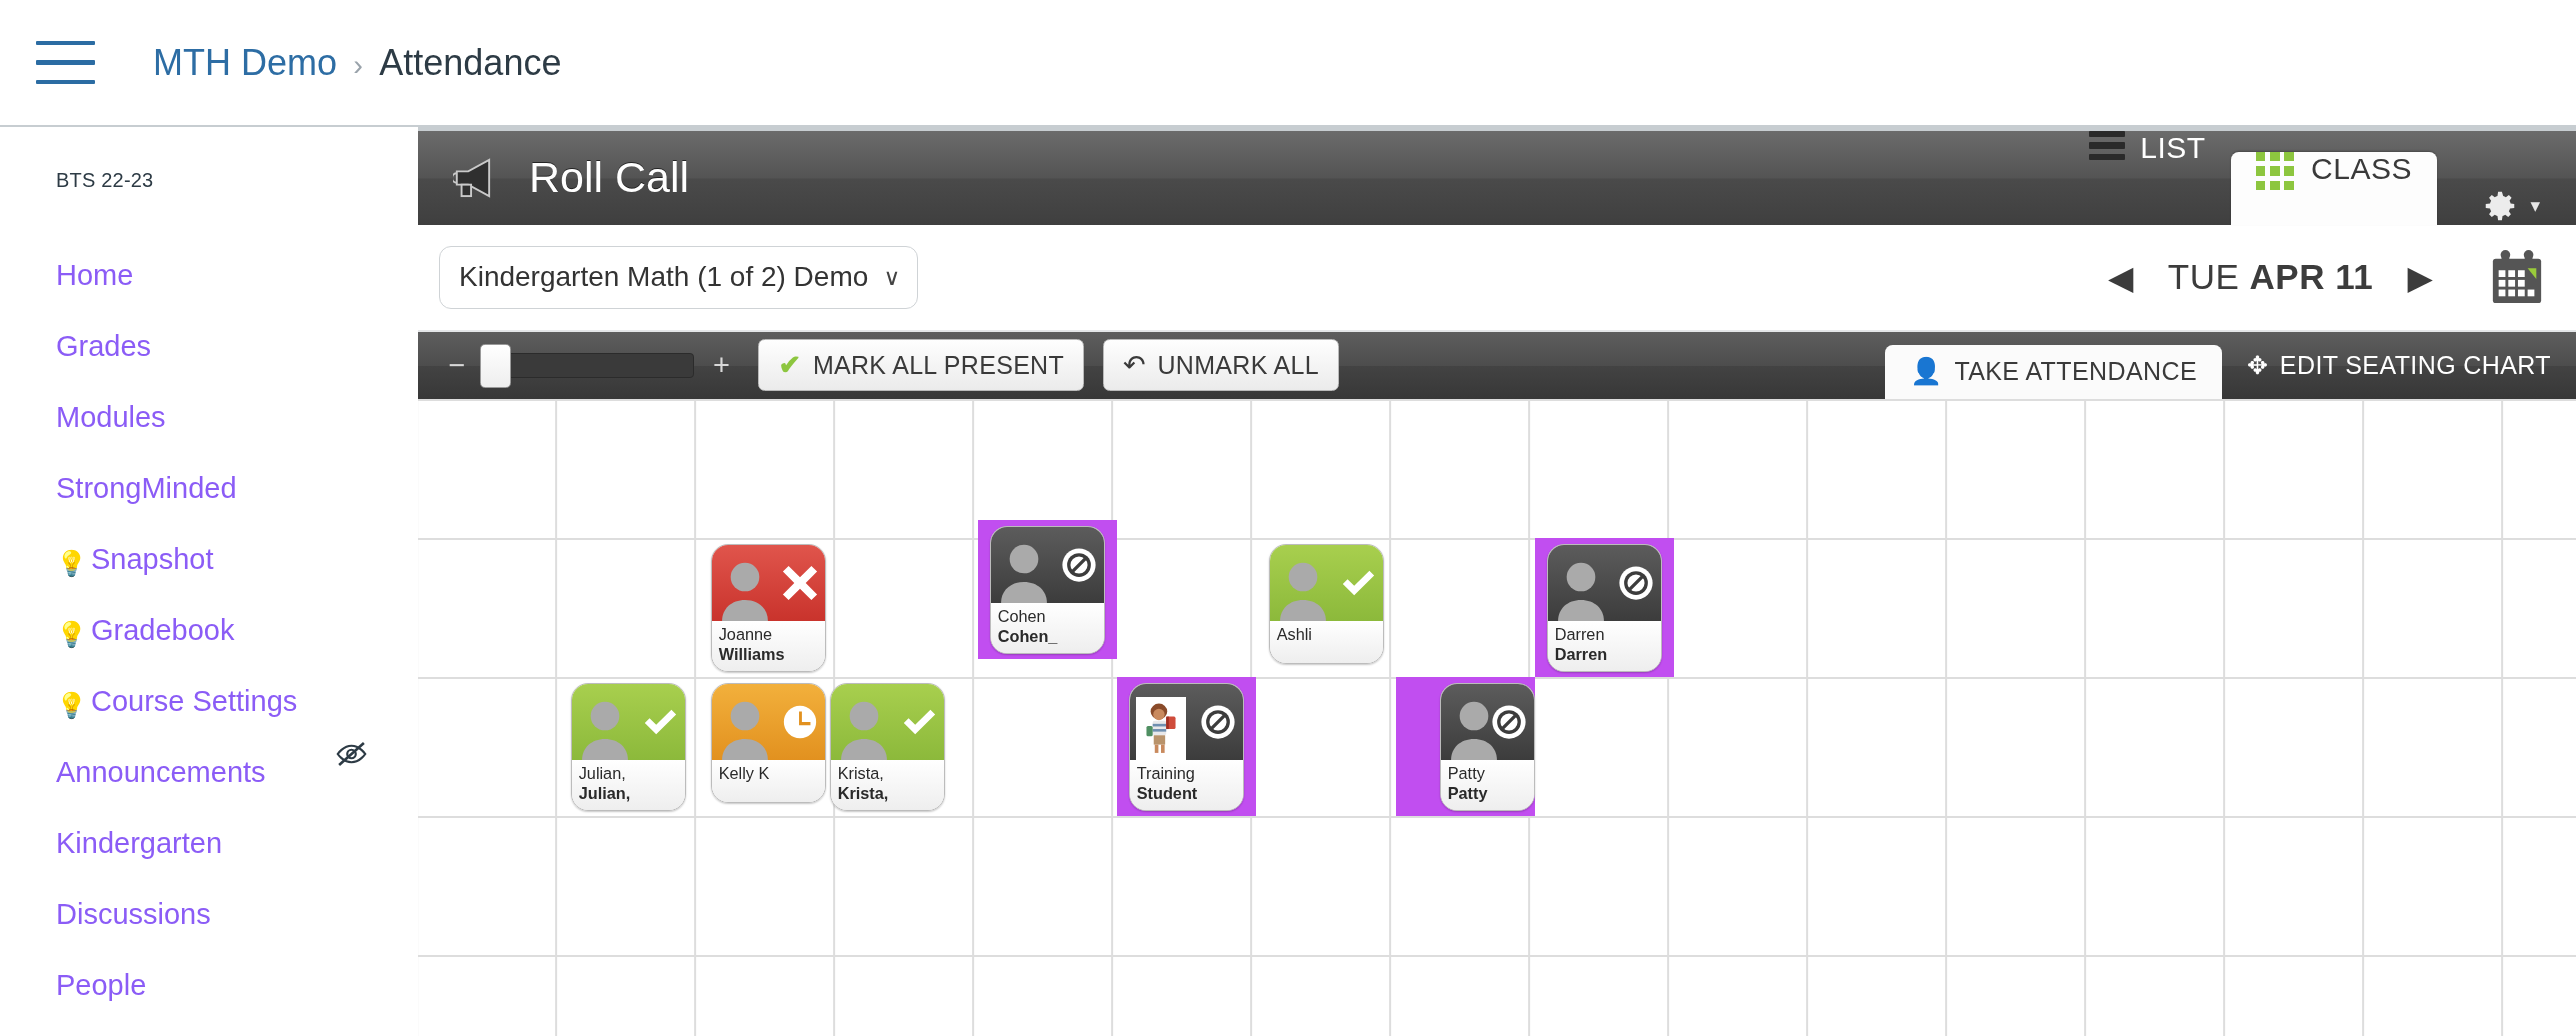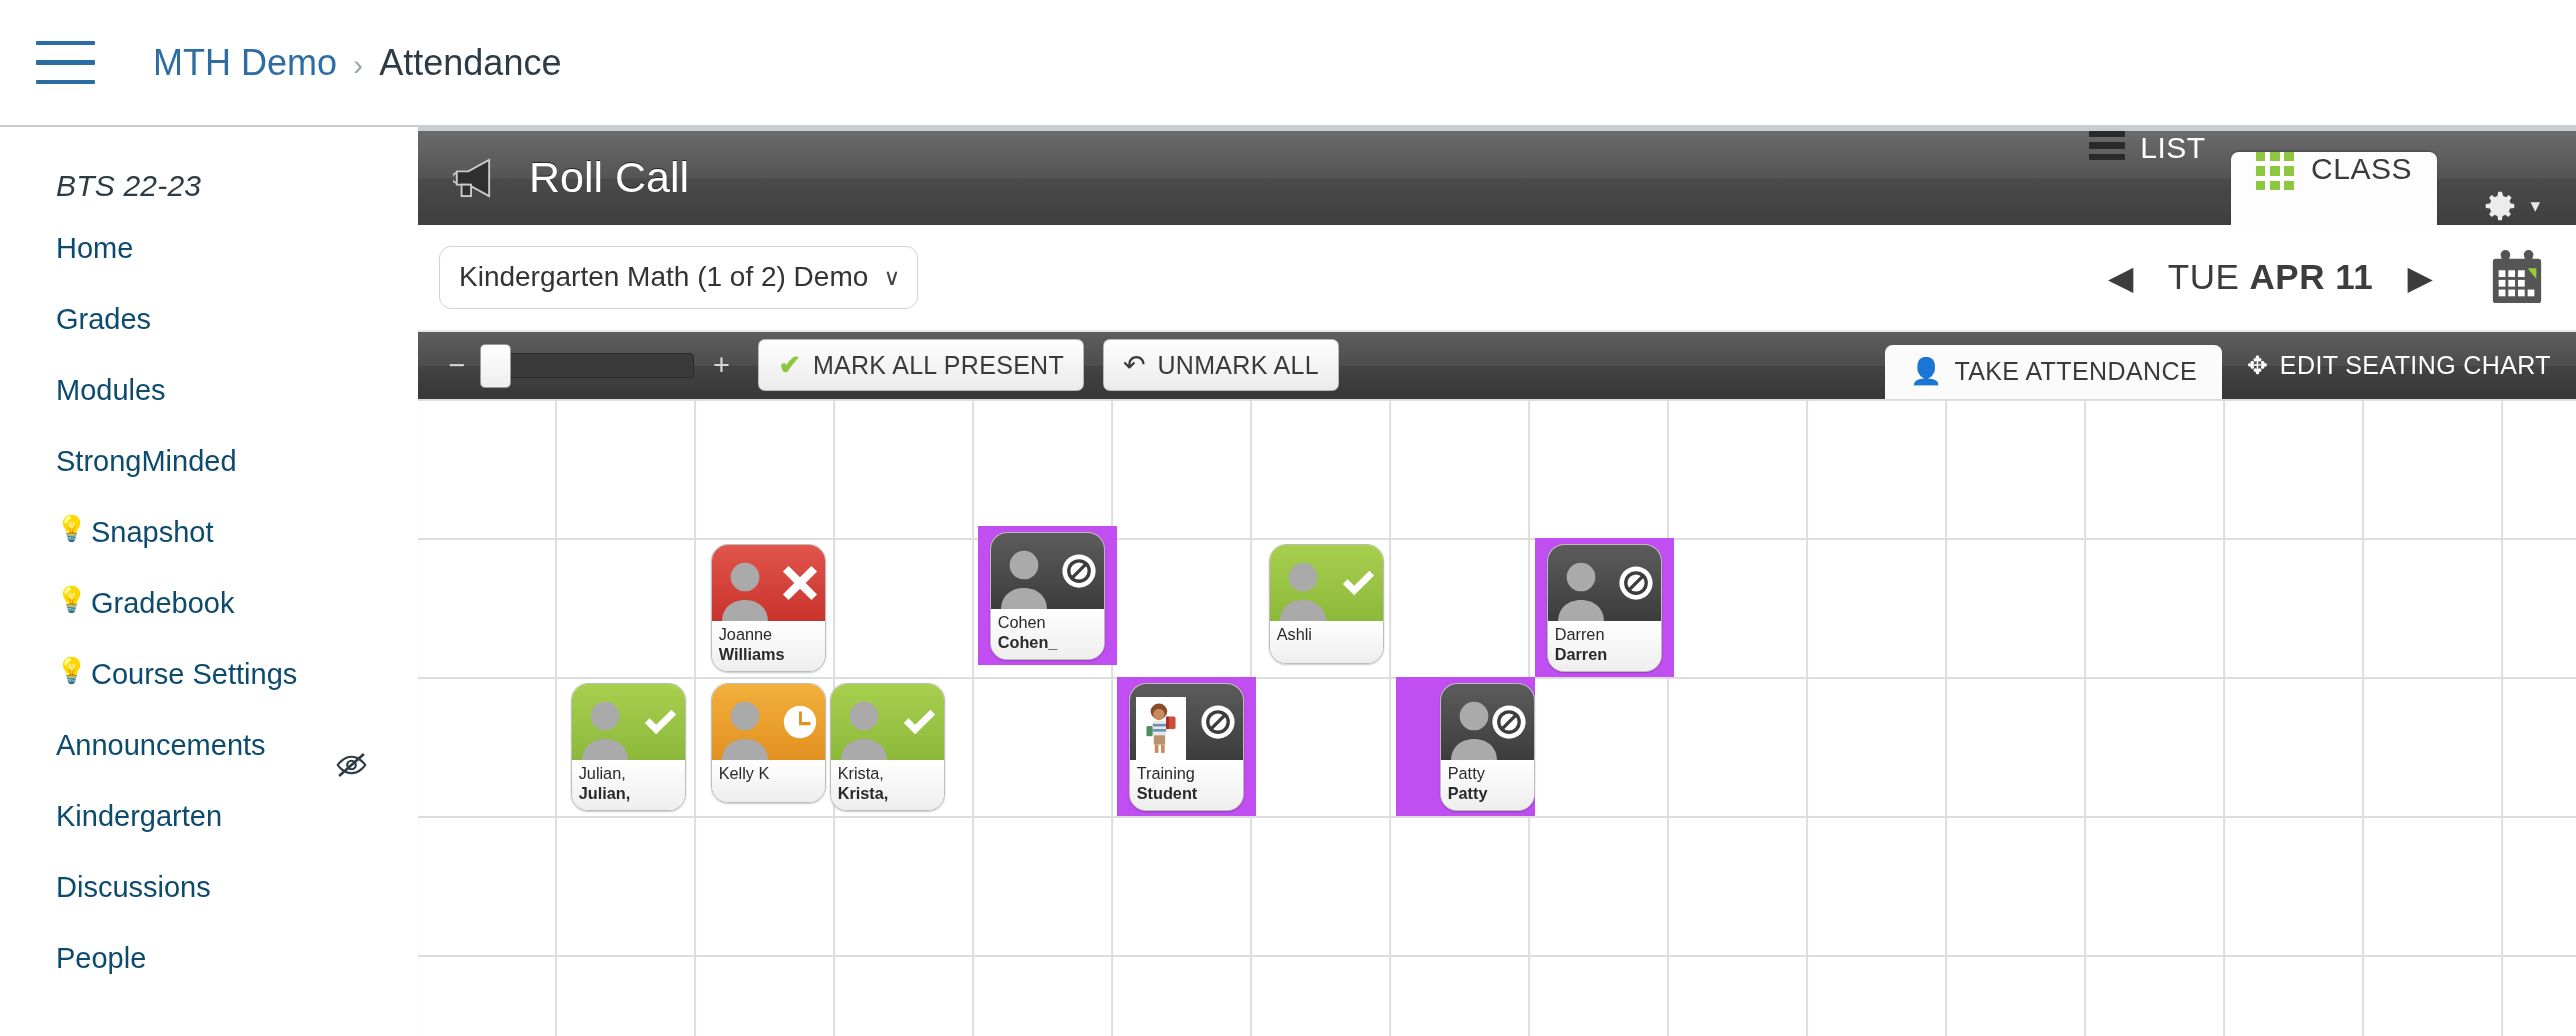--- a/index.html
+++ b/index.html
@@ -41,32 +41,31 @@
 
   
   .sidebar {
     width: 418px;
     border-top: 2.9px solid #c7cdd1;
     padding-top: 27px;
     background: #fff;
     flex-shrink: 0;
   }
   .term-label {
-    font-style: italic;
-    font-size: 30px;
+    font-size: 20px;
     color: #2d3b45;
     margin: 15.3px 0 29px 56px;
     letter-spacing: 0.2px;
   }
   .nav-item {
-    display: flex; align-items: flex-start;
+    display: flex; align-items: flex-end;
     margin: 0 0 0 56px;
     height: 71px;
     font-size: 29px;
-    color: #0c4a6e;
+    color: #8b5cf6;
     cursor: pointer;
     position: relative;
     padding-right: 38px;
   }
   .nav-item .bulb { font-size: 25px; margin-right: 3.8px; line-height: 1; }
   .nav-item .nav-label { }
   .eye-off {
     position: absolute; right: 50px; top: 50%; transform: translateY(-50%);
     width: 33px; height: 33px;
   }
@@ -463,21 +462,21 @@
                 <svg class="badge" viewBox="0 0 40 40">
                   <path d="M8 2l12 12L32 2l6 6-12 12 12 12-6 6-12-12L8 38l-6-6 12-12L2 8z" fill="#ffffff"></path>
                 </svg>
               </div>
               <div class="nameplate">
                 <span class="first">Joanne</span>
                 <span class="last">Williams</span>
               </div>
             </div>
           </div>
-          <div class="cell hl" style="left: 560px; top: 127px;">
+          <div class="cell hl" style="left: 560px; top: 121px;">
             <div class="card">
               <div class="photo st-none">
                 <svg class="avatar" viewBox="0 0 56 68">
                   <circle cx="28" cy="22" r="15" fill="#aaaaaa"></circle>
                   <path d="M4 68c0-13 10-22 24-22s24 9 24 22z" fill="#aaaaaa"></path>
                 </svg>
                 <svg class="badge" viewBox="0 0 40 40">
                   <circle cx="20" cy="20" r="17.5" fill="#ffffff"></circle>
                   <circle cx="20" cy="20" r="12.5" fill="#3c3c3c"></circle>
                   <circle cx="20" cy="20" r="9" fill="#ffffff"></circle>

